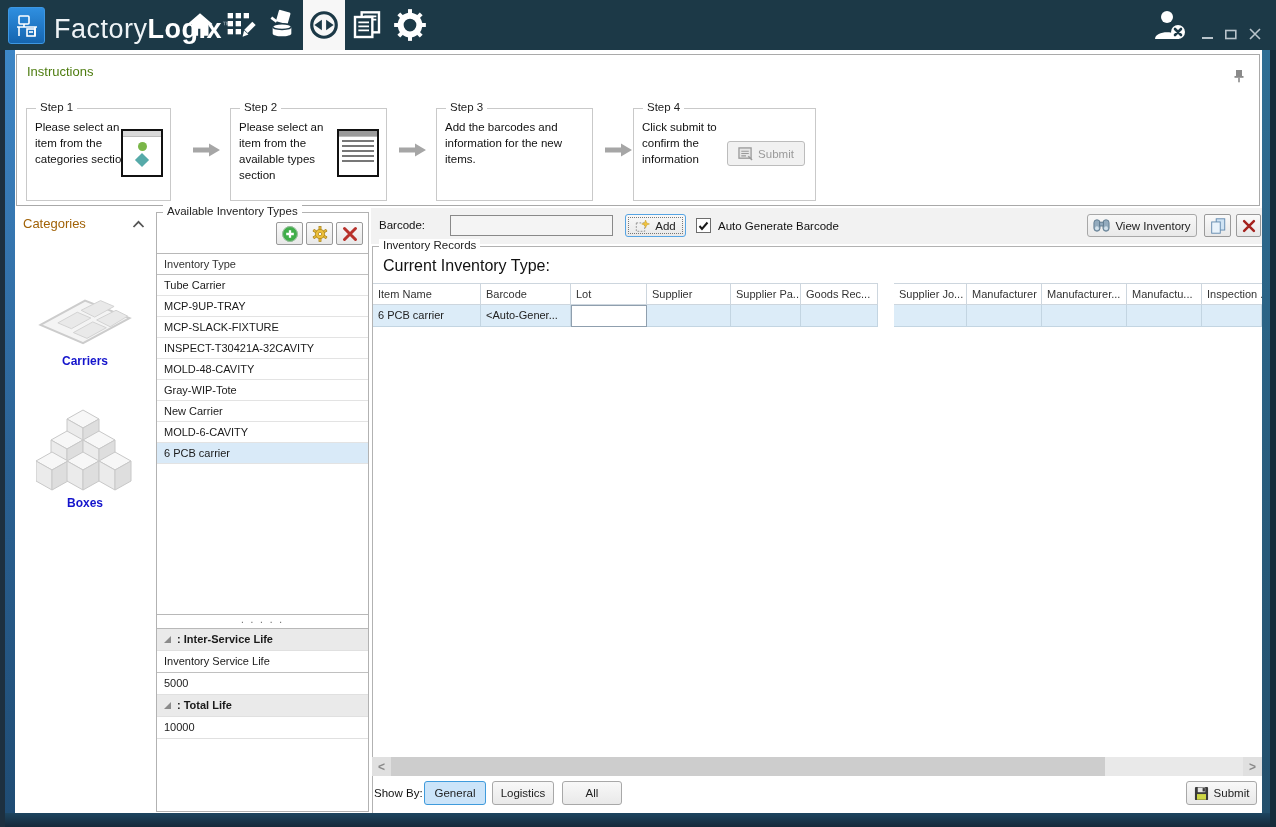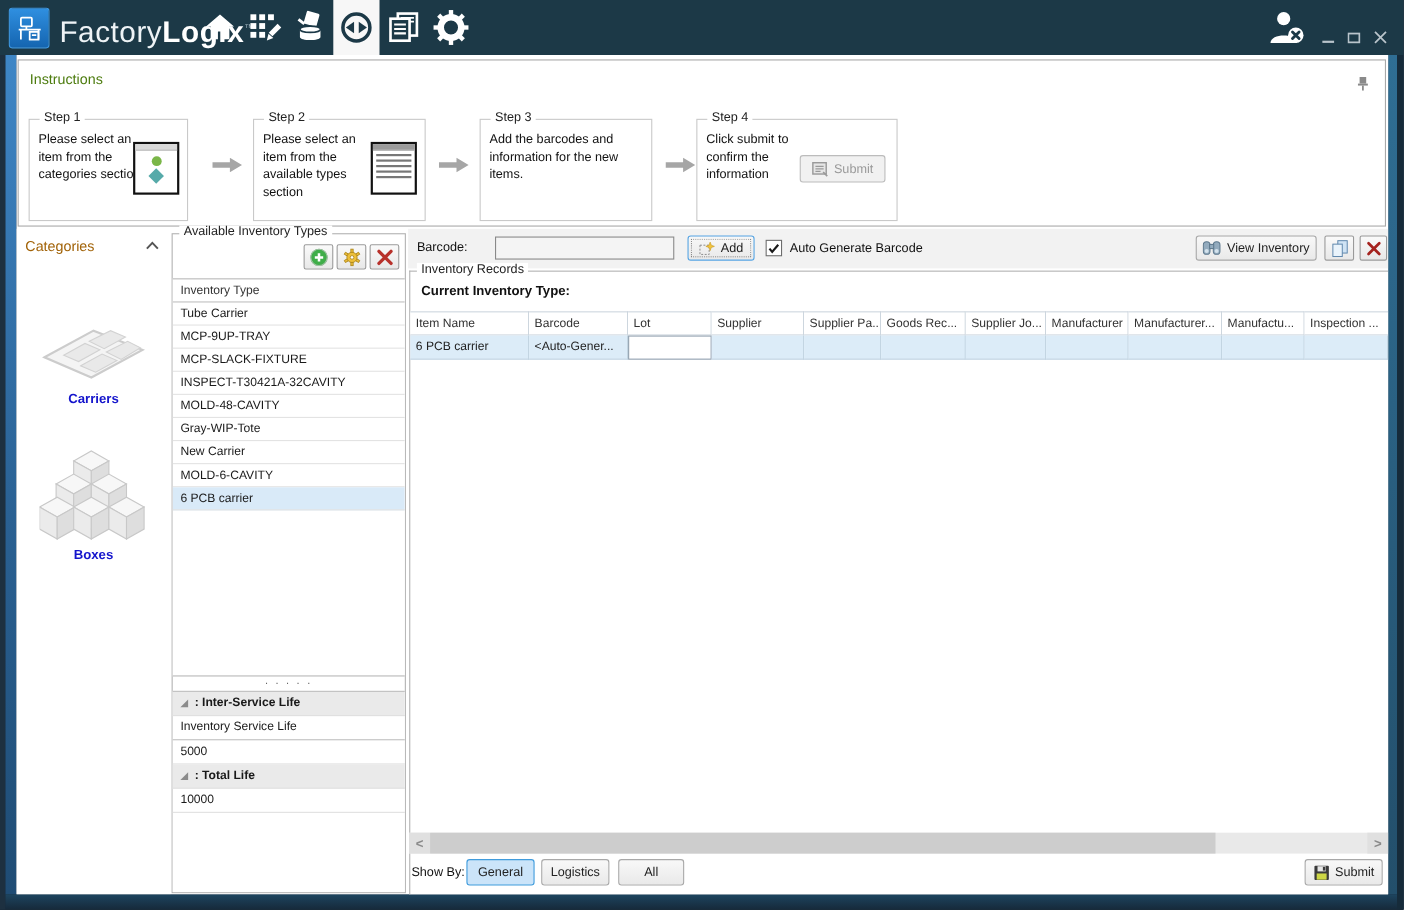--- a/index.html
+++ b/index.html
@@ -83,30 +83,30 @@
   .add-btn { position:absolute; left:254px; top:6px; width:61px; height:23px; border-color:#56a4e3; position:absolute; }
   .add-btn::after { content:""; position:absolute; inset:2px; border:1px dotted #777; border-radius:1px; }
   .chk { position:absolute; left:325px; top:10px; width:15px; height:15px; background:#fff; border:1px solid #6d6d6d; display:flex; align-items:center; justify-content:center; cursor:pointer; }
   .chk-label { position:absolute; left:347px; top:12px; font-size:11.5px; color:#111; cursor:pointer; }
   .view-btn { position:absolute; left:716px; top:6px; width:110px; height:23px; }
   .sq-btn { position:absolute; top:6px; height:23px; display:flex; align-items:center; justify-content:center;
     background:linear-gradient(180deg,#fafafa,#e8e8e8); border:1px solid #9a9a9a; border-radius:2px; cursor:pointer; }
 
   
   .records-group { position:absolute; left:357px; top:196px; width:890px; height:580px; border:1px solid #b2b2b2; border-right:none; background:#fff; }
-  .rec-heading { position:absolute; left:10px; top:10px; font-size:12px; font-weight:bold; color:#111; }
+  .rec-heading { position:absolute; left:10px; top:10px; font-size:16px; font-weight:normal; color:#111; }
   .rtable { position:absolute; left:0; right:0; top:36px; }
   .rt-row { display:flex; }
   .rt-cell { height:22px; line-height:21px; padding:0 5px; border-right:1px solid #cdd6de; border-bottom:1px solid #cdd6de; overflow:hidden; white-space:nowrap; background:#fff; color:#222; }
   .rt-row.head .rt-cell { border-top:1px solid #cdd6de; color:#333; cursor:pointer; }
   .rt-row.data .rt-cell { background:#dcecf8; border-right:1px solid #c3d5e2; border-bottom:1px solid #c3d5e2; cursor:pointer; }
   .rt-row.data .rt-cell.editor { background:#ffffff; border:1px solid #8f9fae; cursor:text; }
   .rt-cell:nth-child(1){width:108px;} .rt-cell:nth-child(2){width:90px;} .rt-cell:nth-child(3){width:76px;}
   .rt-cell:nth-child(4){width:84px;} .rt-cell:nth-child(5){width:70px;} .rt-cell:nth-child(6){width:77px;}
-  .rt-cell:nth-child(7){width:73px;} .rt-cell:nth-child(8){width:75px;} .rt-cell:nth-child(9){width:85px;}
+  .rt-cell:nth-child(7){width:73px;margin-left:16px;} .rt-cell:nth-child(8){width:75px;} .rt-cell:nth-child(9){width:85px;}
   .rt-cell:nth-child(10){width:75px;} .rt-cell:nth-child(11){flex:1; border-right:none;}
 
   
   .hscroll { position:absolute; left:357px; top:707px; width:890px; height:19px; background:#e9e9e9; }
   .hs-arrow { position:absolute; top:0; width:19px; height:19px; display:flex; align-items:center; justify-content:center;
     color:#8a8a8a; font-weight:bold; font-size:12px; background:#e0e0e0; cursor:pointer; }
   .hs-thumb { position:absolute; left:19px; top:0; width:714px; height:19px; background:#cdcdcd; cursor:grab; }
 
   
   .showby-label { position:absolute; left:359px; top:737px; font-size:11.5px; color:#111; }

